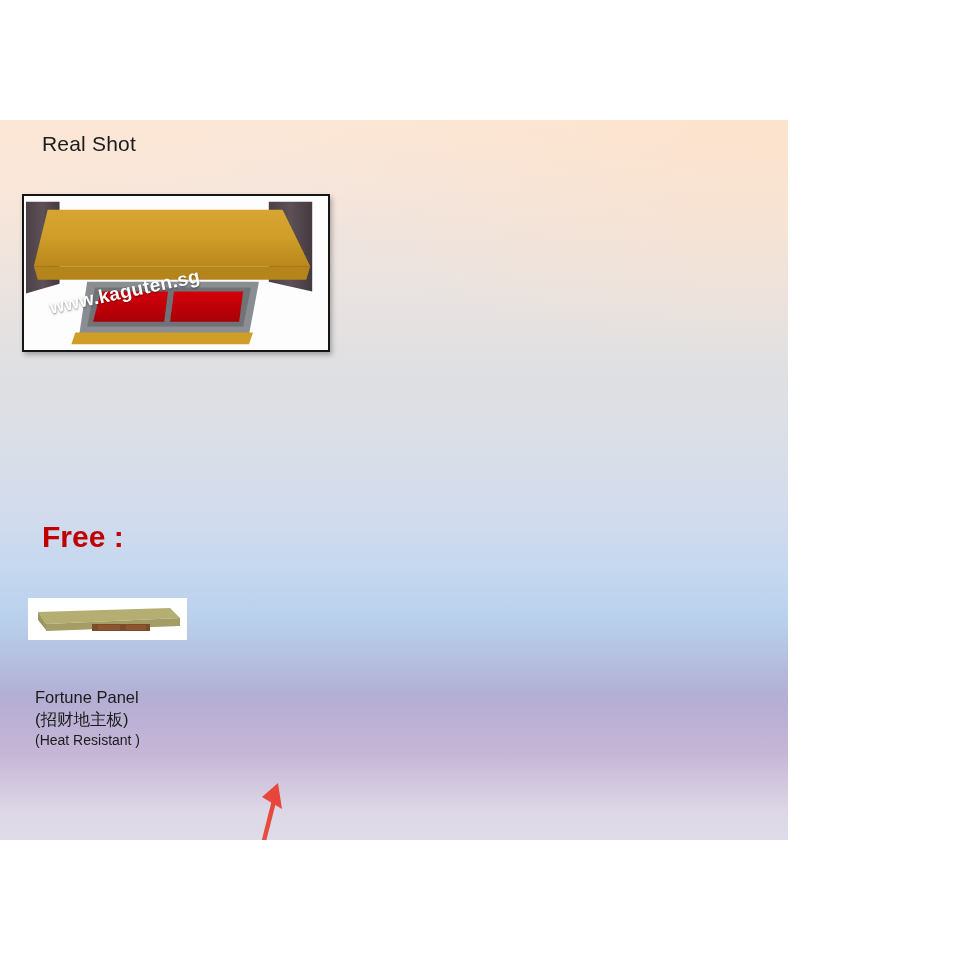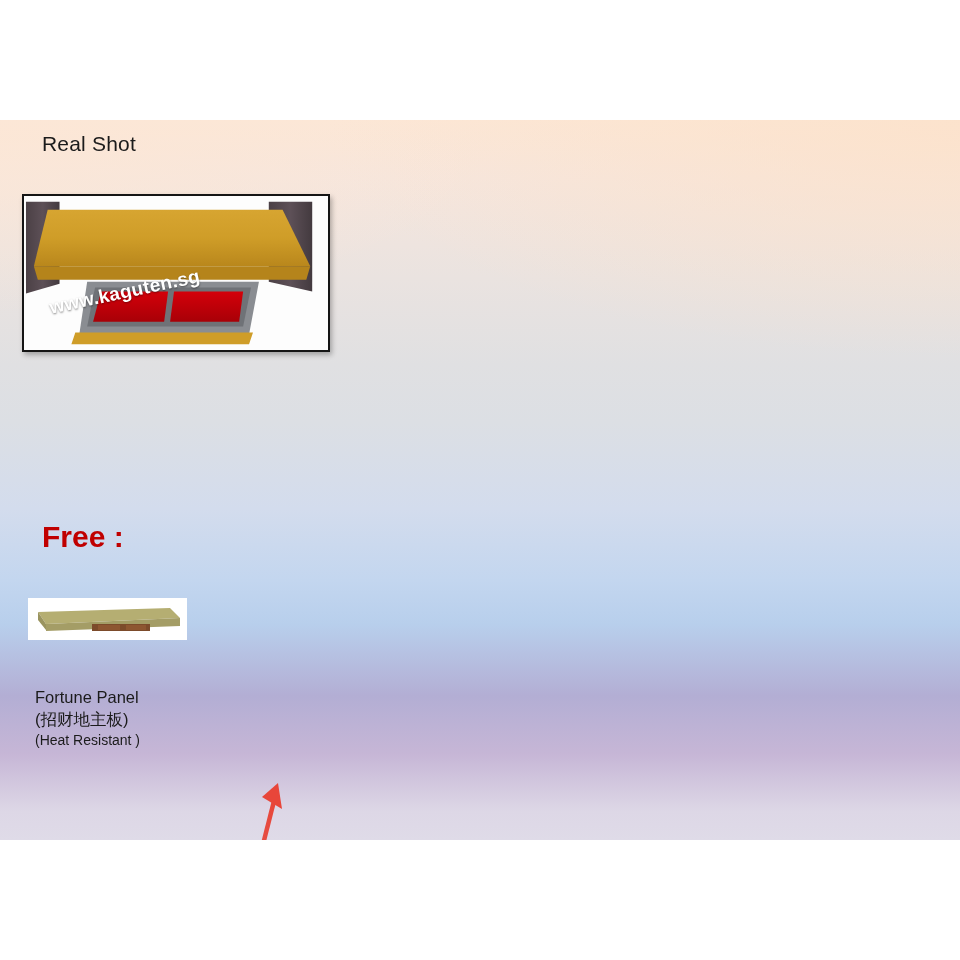--- a/index.html
+++ b/index.html
@@ -13,21 +13,21 @@
     font-family: "Liberation Sans", sans-serif;
     overflow: hidden;
     position: relative;
   }
 
   
   #slide {
     position: absolute;
     left: 0;
     top: 120px;
-    width: 960px;
+    width: 788px;
     height: 720px;
     background:
       linear-gradient(to bottom,
         #fce7d6 0%,
         #f6e6dd 8%,
         #eae3e0 22%,
         #e0e0e2 34%,
         #dcdfe4 42%,
         #d3dced 54%,
         #c3d6ef 64%,

